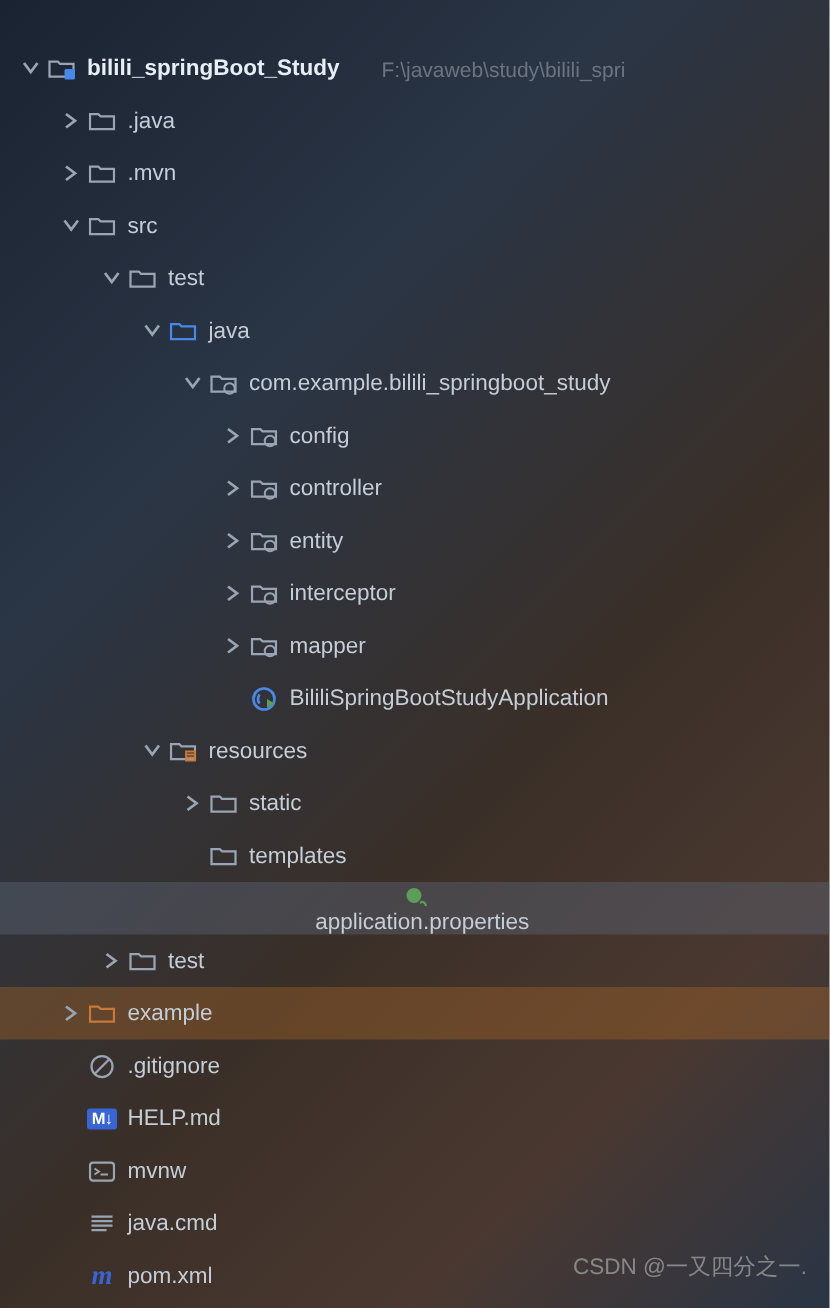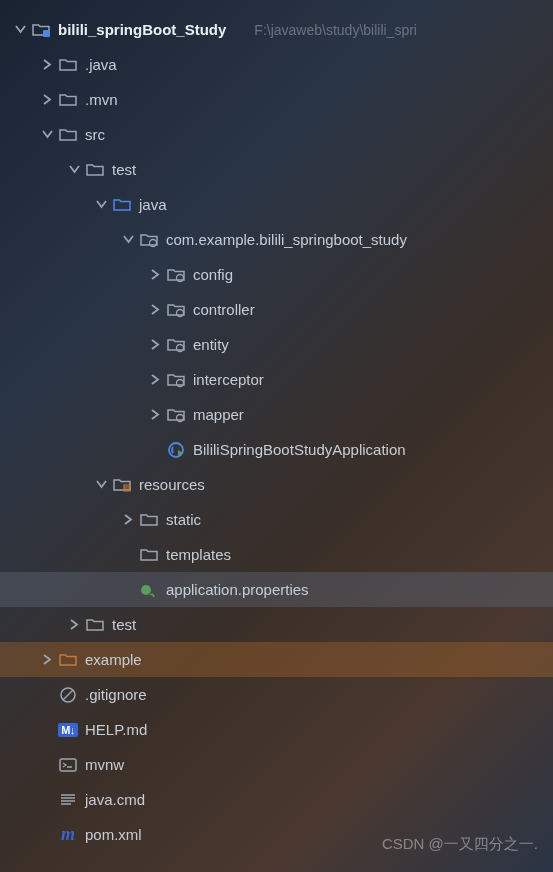--- a/index.html
+++ b/index.html
@@ -11,32 +11,33 @@
       width: 553px;
       height: 872px;
       background: linear-gradient(135deg, #1a2332 0%, #2a3545 30%, #3a2f28 60%, #4a3830 80%, #2a3545 100%);
       font-family: -apple-system, BlinkMacSystemFont, 'Segoe UI', sans-serif;
       font-size: 15px;
       color: #b8bfc7;
       overflow: hidden;
       position: relative;
     }
     .tree {
-      padding-top: 12px;
+      padding-top: 28px;
     }
     .tree-row {
       display: flex;
       align-items: center;
       height: 35px;
       padding-left: 10px;
       cursor: pointer;
       white-space: nowrap;
     }
     .tree-row.selected {
       background: rgba(90, 100, 115, 0.45);
+      flex-direction: column;
     }
     .tree-row.highlight {
       background: rgba(180, 110, 40, 0.35);
     }
     .indent {
       display: inline-block;
       flex-shrink: 0;
     }
     .arrow {
       width: 20px;

